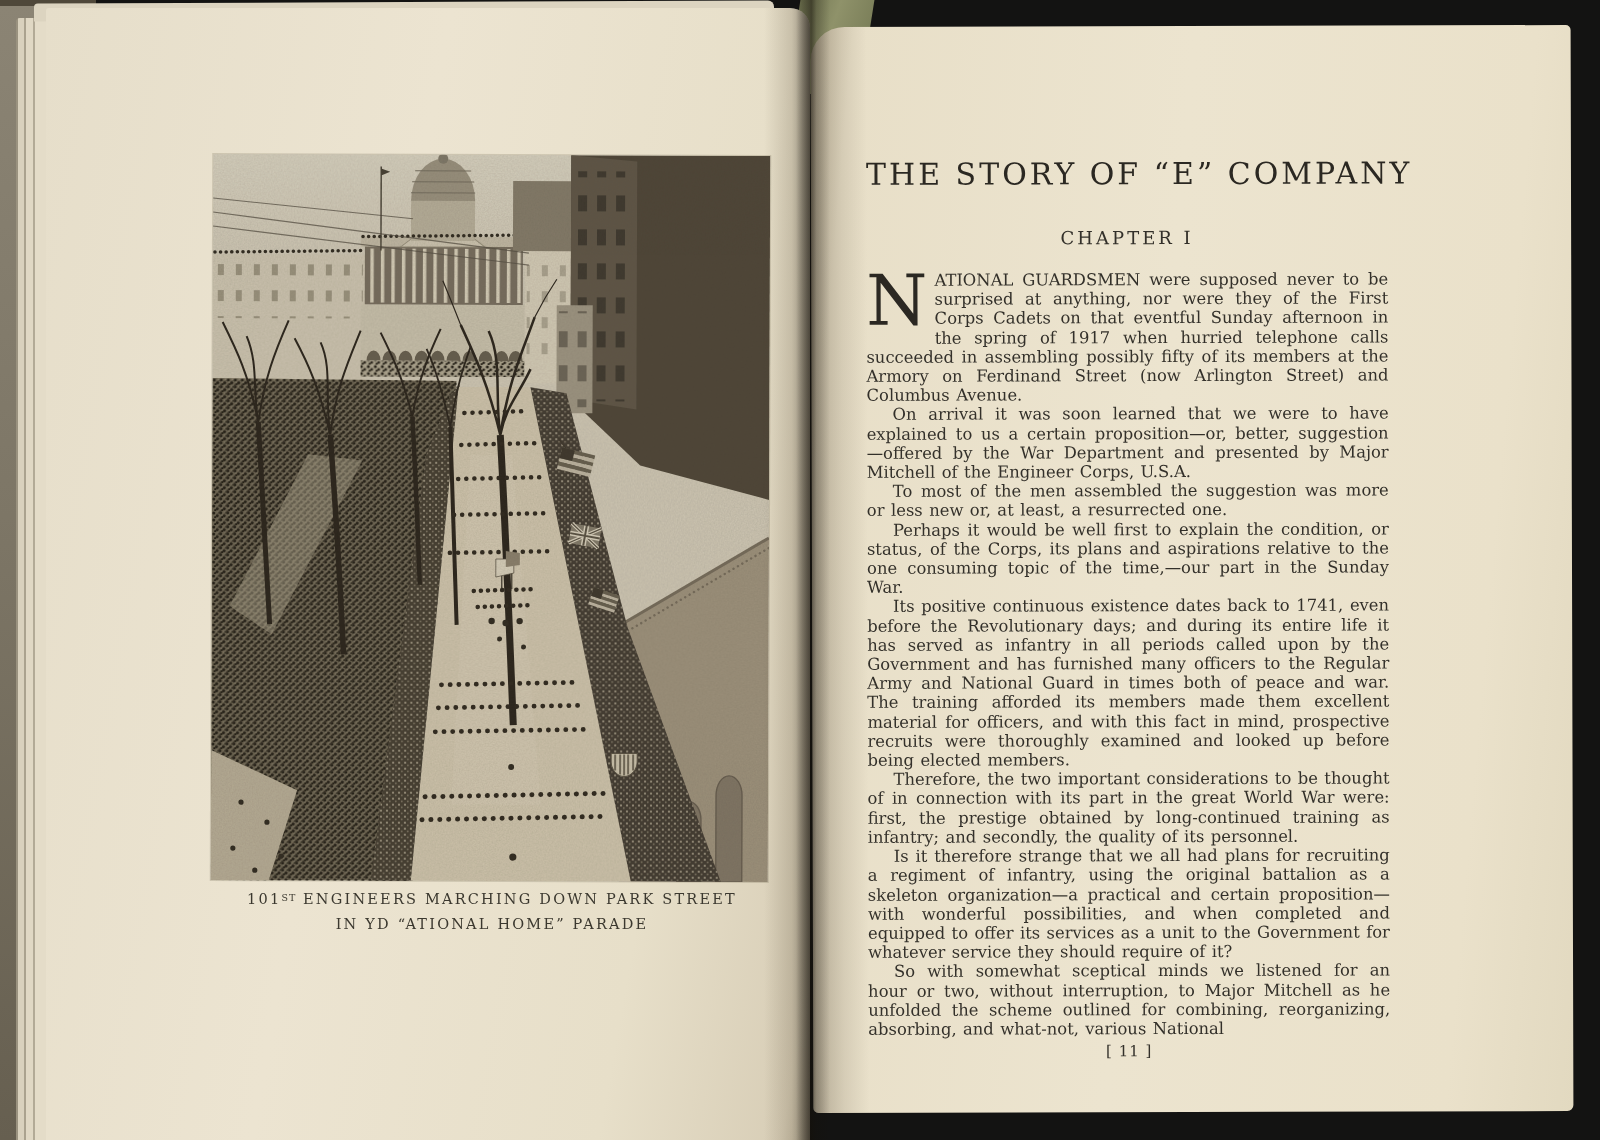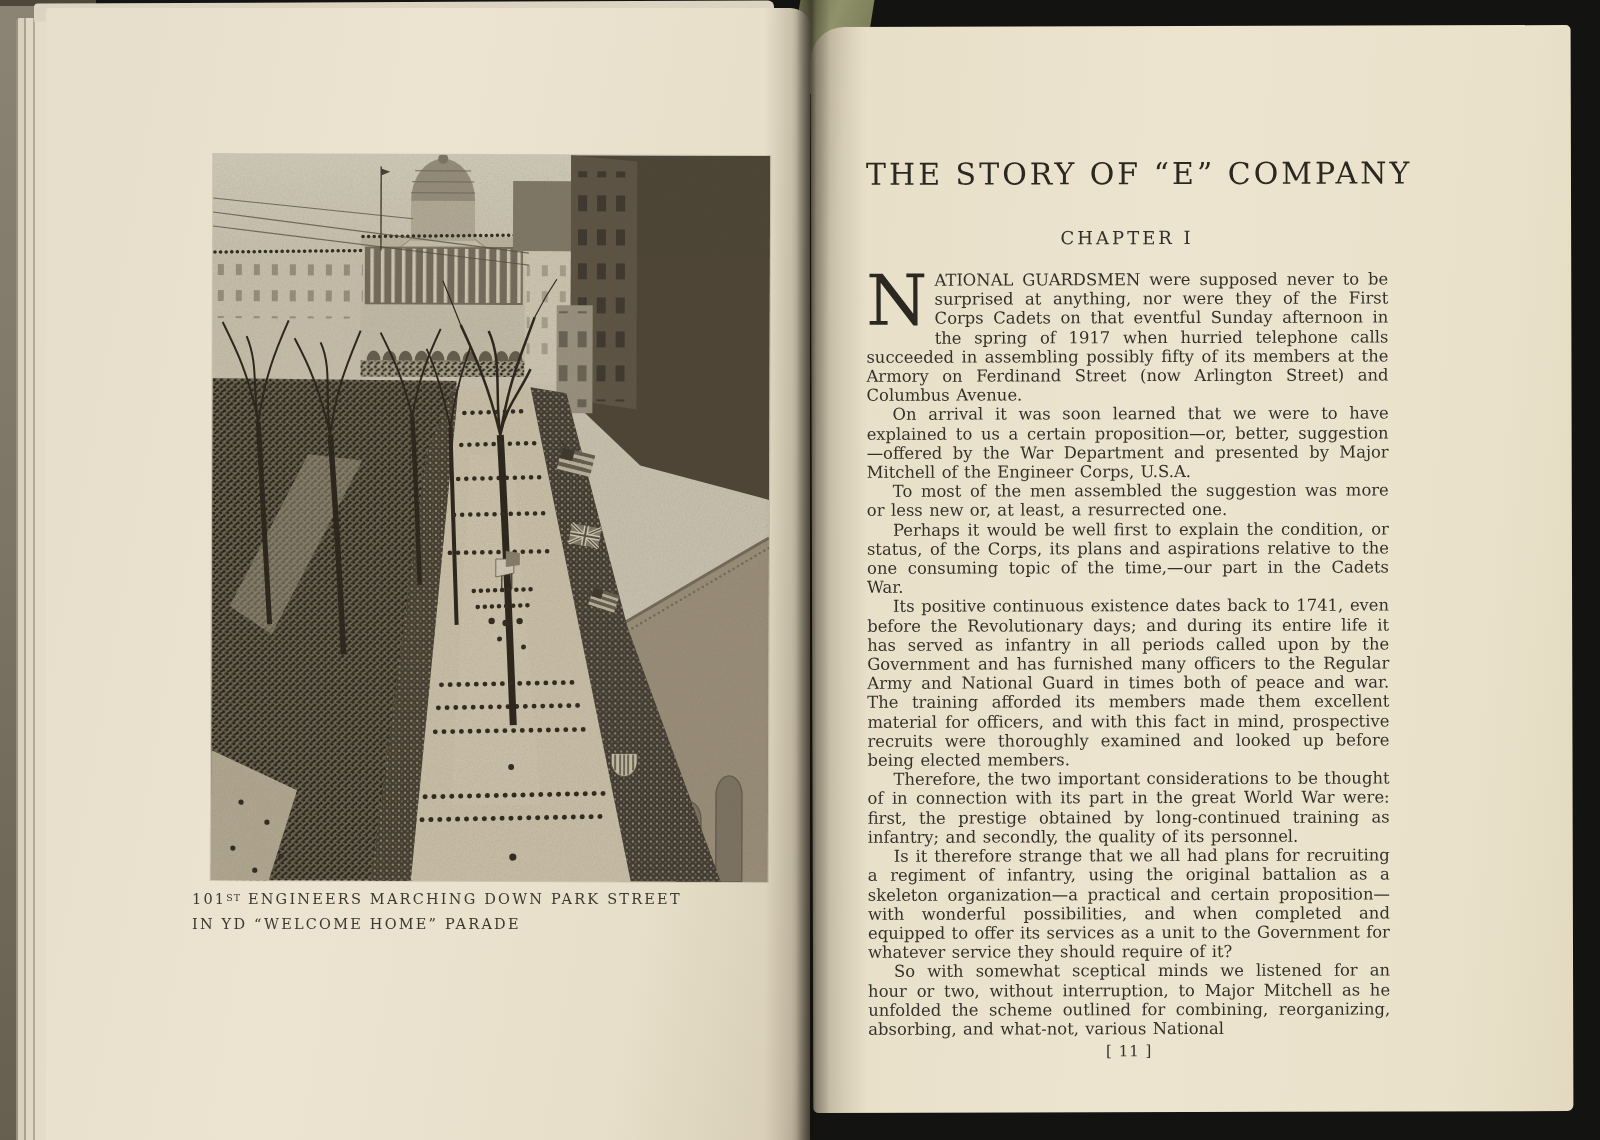--- a/index.html
+++ b/index.html
@@ -19,21 +19,21 @@
          background:linear-gradient(100deg,#6f7350 0%,#8f926a 45%,#767a55 100%);}
   
   .left-page{position:absolute;left:46px;top:8px;width:764px;height:1132px;z-index:4;
          border-radius:3px 20px 0 0;
          background:linear-gradient(100deg,#e6decA 0%,#ece4d1 42%,#e7dfc9 78%,#d8ceb7 97%,#c9bfa8 100%);}
   .left-page::after{content:"";position:absolute;right:0;top:0;bottom:0;width:46px;border-radius:0 20px 0 0;
          background:linear-gradient(90deg,rgba(0,0,0,0) 0%,rgba(92,80,58,.22) 60%,rgba(38,32,22,.5) 100%);}
   .photo-wrap{position:absolute;left:166px;top:147px;width:557px;height:726px;
          box-shadow:0 0 0 1px rgba(120,110,88,.25);transform:rotate(.2deg);background:#cfc8b7;}
   .photo-wrap svg{display:block;width:100%;height:100%;}
-  .caption{position:absolute;left:146px;top:884px;width:600px;text-align:left;color:#3b382f;
+  .caption{position:absolute;left:146px;top:884px;width:600px;text-align:center;color:#3b382f;
          font-size:14.5px;letter-spacing:2.2px;line-height:1.0;}
   .caption .line2{margin-top:10px;}
   .caption .ord{font-size:9.5px;letter-spacing:1px;vertical-align:3.5px;}
   
   .gutter{position:absolute;left:796px;top:0;width:34px;height:1140px;z-index:6;pointer-events:none;
          background:linear-gradient(90deg,rgba(0,0,0,0) 0%,rgba(20,16,10,.55) 45%,rgba(20,16,10,.25) 60%,rgba(0,0,0,0) 100%);}
   
   .right-page{position:absolute;left:812px;top:26px;width:760px;height:1086px;z-index:5;
          border-radius:34px 5px 6px 5px;transform:rotate(-.15deg);
          background:linear-gradient(95deg,#d7cdb4 0%,#e8dfc8 5%,#ece4cf 45%,#eae1ca 85%,#e2d9c0 100%);}
@@ -237,35 +237,35 @@
           <line x1="168" y1="12" x2="168" y2="96" stroke="#3c362c" stroke-width="1.4"></line>
           <polygon points="168,14 177,17 168,21" fill="#3c362c"></polygon>
         </g>
 
         <rect width="557" height="726" filter="url(#grain)" opacity=".55"></rect>
         <rect width="557" height="726" fill="#c3b493" opacity=".07"></rect>
       </svg>
     </div>
     <div class="caption">
       <div class="line1"><span>101</span><span class="ord">ST</span><span> ENGINEERS MARCHING DOWN PARK STREET</span></div>
-      <div class="line2">IN YD “WELCOME HOME” PARADE</div>
+      <div class="line2">IN YD “ATIONAL HOME” PARADE</div>
     </div>
   </div>
 
   <div class="gutter"></div>
 
   <div class="right-page">
     <div class="page-inner">
       <h1 class="title">THE STORY OF “E” COMPANY</h1>
       <h2 class="chapter">CHAPTER I</h2>
       <div class="body-text">
         <p class="first"><span class="dropcap">N</span><span>ATIONAL GUARDSMEN</span><span> were supposed never to be surprised at anything, nor were they of the First Corps Cadets on that eventful Sunday afternoon in the spring of 1917 when hurried telephone calls succeeded in assembling possibly fifty of its members at the Armory on Ferdinand Street (now Arlington Street) and Columbus Avenue.</span></p>
         <p>On arrival it was soon learned that we were to have explained to us a certain proposition—or, better, suggestion—offered by the War Department and presented by Major Mitchell of the Engineer Corps, U.S.A.</p>
         <p>To most of the men assembled the suggestion was more or less new or, at least, a resurrected one.</p>
-        <p>Perhaps it would be well first to explain the condition, or status, of the Corps, its plans and aspirations relative to the one consuming topic of the time,—our part in the Cadets War.</p>
+        <p>Perhaps it would be well first to explain the condition, or status, of the Corps, its plans and aspirations relative to the one consuming topic of the time,—our part in the Sunday War.</p>
         <p>Its positive continuous existence dates back to 1741, even before the Revolutionary days; and during its entire life it has served as infantry in all periods called upon by the Government and has furnished many officers to the Regular Army and National Guard in times both of peace and war. The training afforded its members made them excellent material for officers, and with this fact in mind, prospective recruits were thoroughly examined and looked up before being elected members.</p>
         <p>Therefore, the two important considerations to be thought of in connection with its part in the great World War were: first, the prestige obtained by long-continued training as infantry; and secondly, the quality of its personnel.</p>
         <p>Is it therefore strange that we all had plans for recruiting a regiment of infantry, using the original battalion as a skeleton organization—a practical and certain proposition—with wonderful possibilities, and when completed and equipped to offer its services as a unit to the Government for whatever service they should require of it?</p>
         <p>So with somewhat sceptical minds we listened for an hour or two, without interruption, to Major Mitchell as he unfolded the scheme outlined for combining, reorganizing, absorbing, and what-not, various National</p>
       </div>
       <div class="folio">[ 11 ]</div>
     </div>
   </div>
 </div>
 

